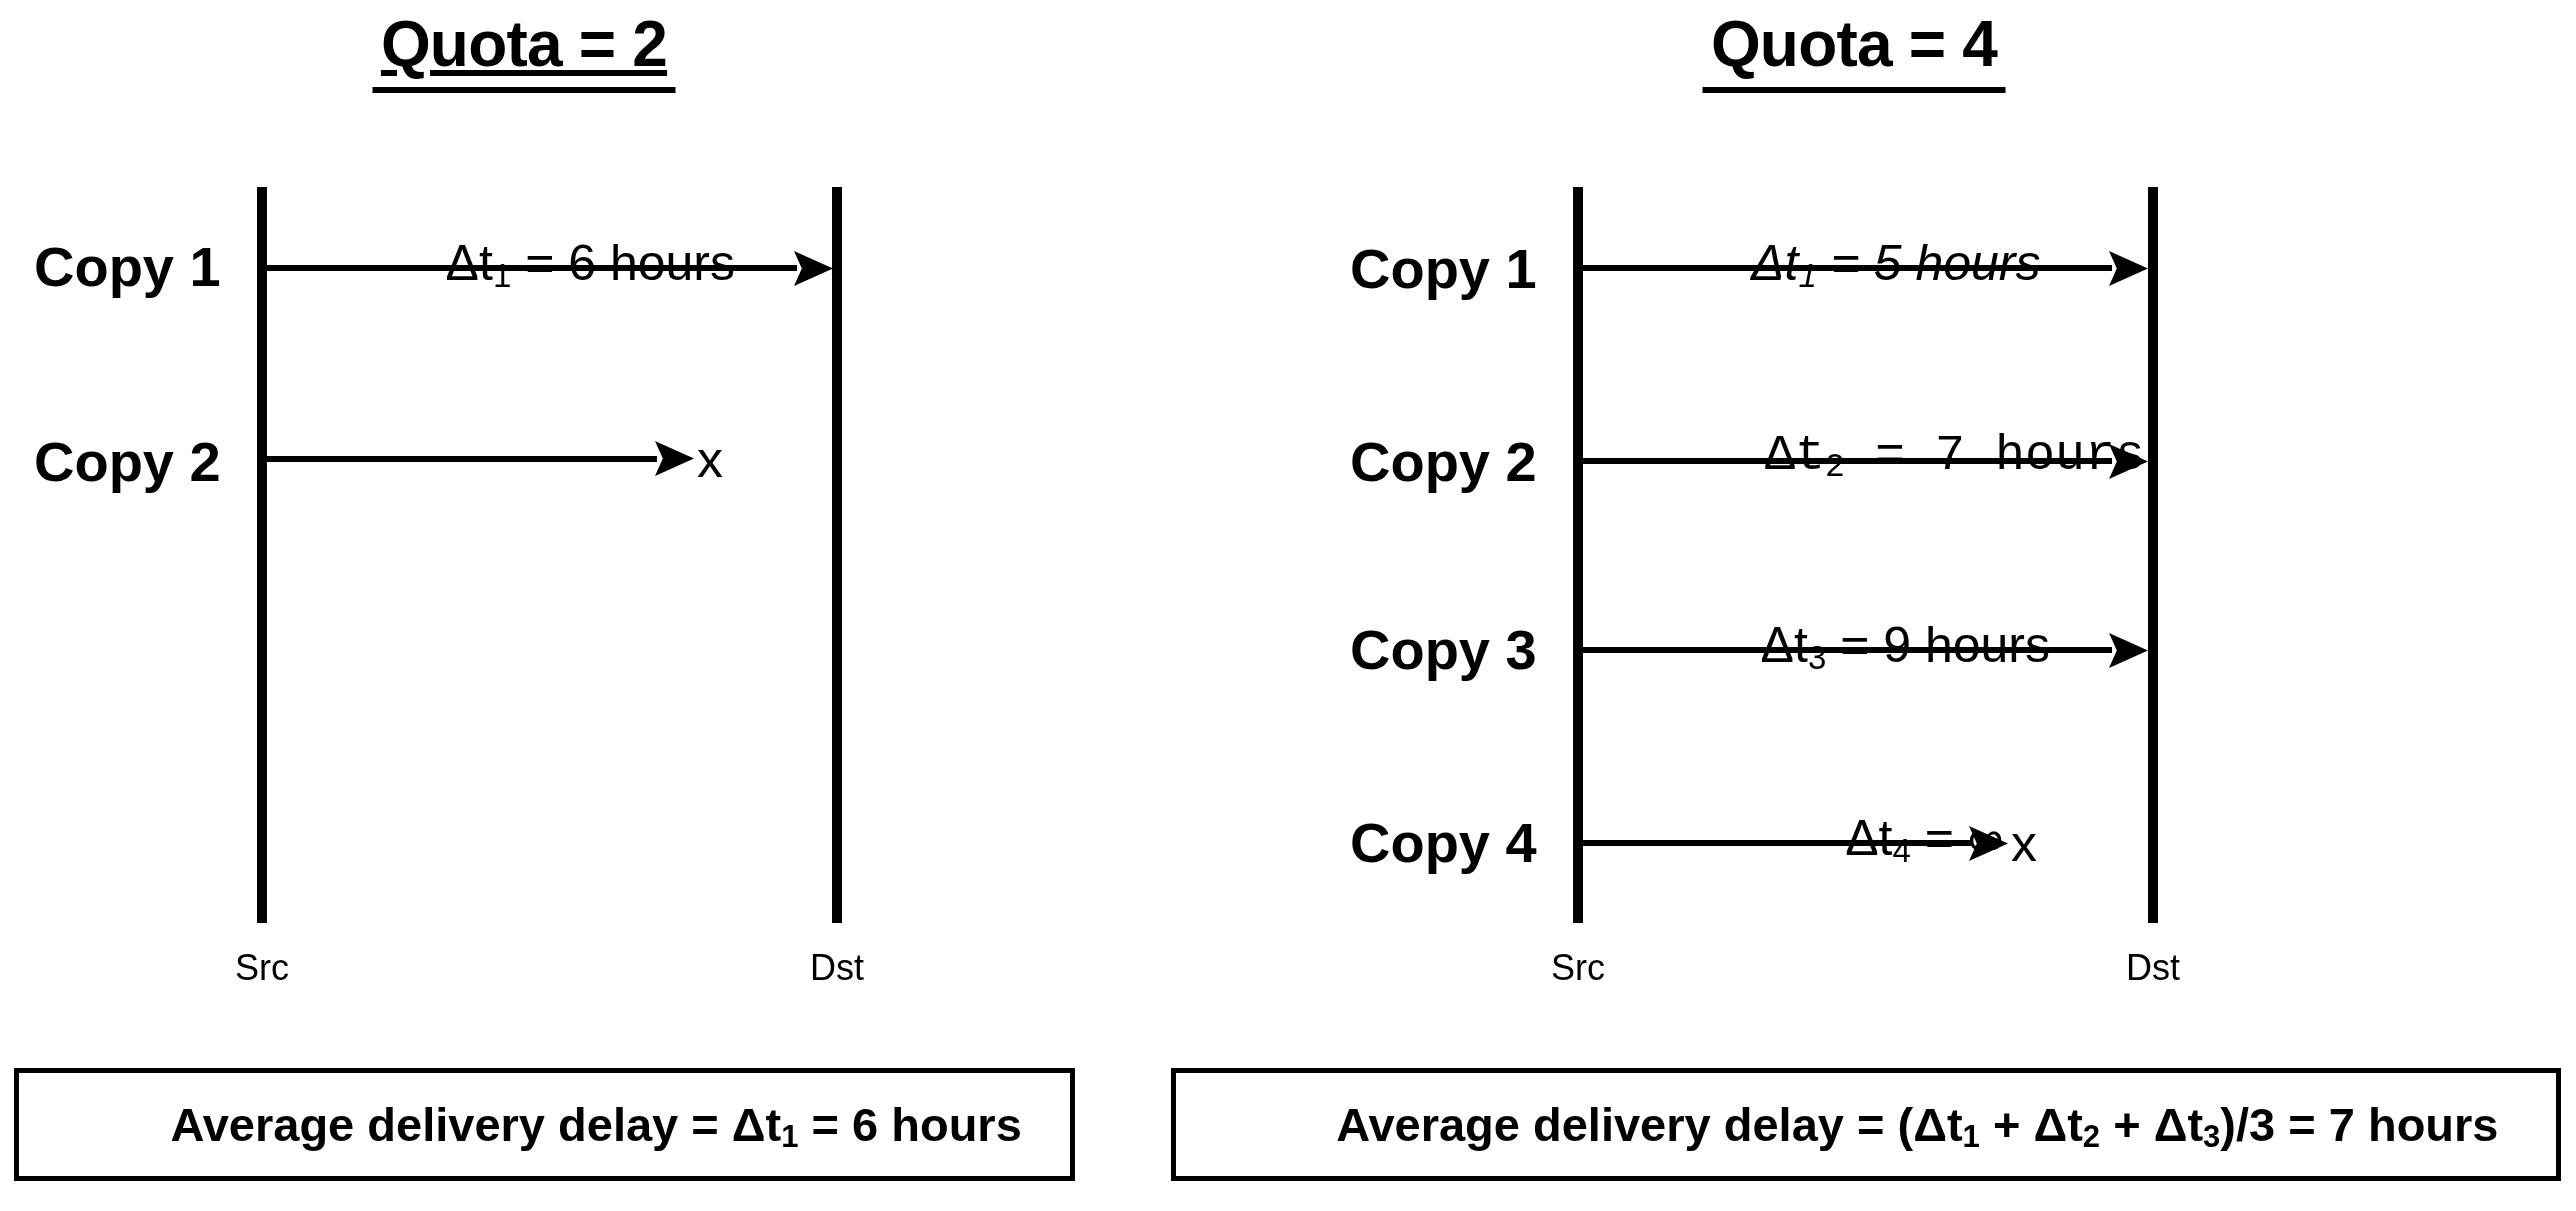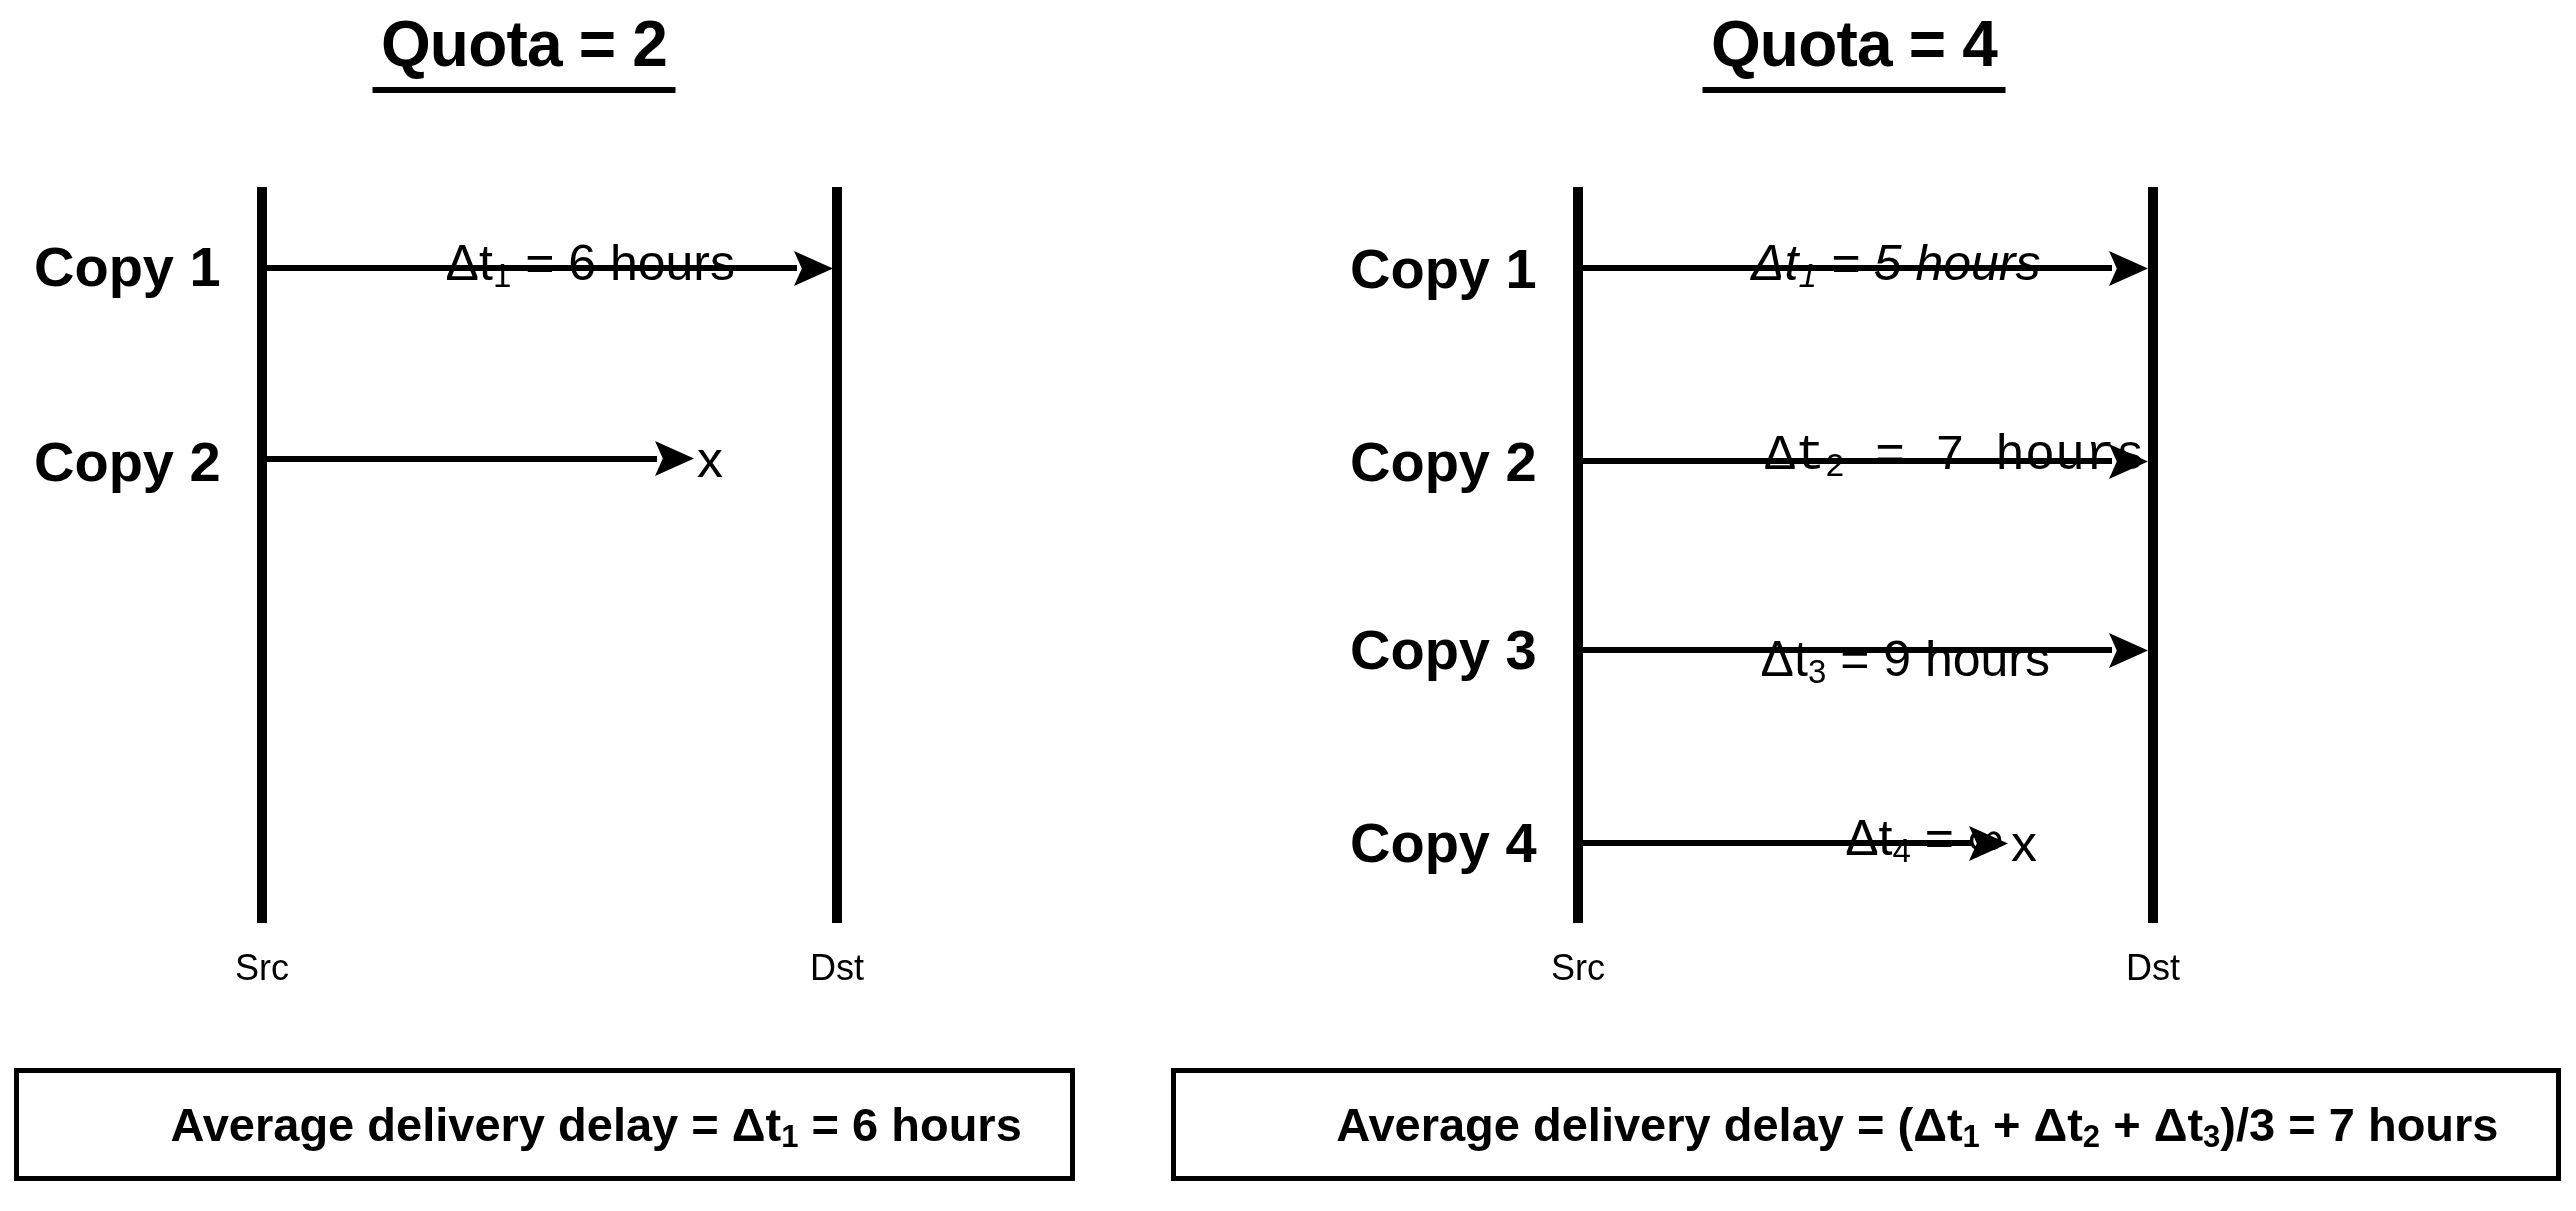--- a/index.html
+++ b/index.html
@@ -93,21 +93,21 @@
     white-space: pre;
   }
 </style>
 </head>
 <body>
 
 <div id="canvas">
 
   <div class="abs" style="left:0; top:0; width:1288px; height:1212px;">
 
-    <div class="abs panel-title" style="left:524px; top:6.7px;">Quota = 2</div>
+    <div class="abs panel-title" style="left:524px; top:6.7px;text-decoration:underline;">Quota = 2</div>
 
     <div class="abs vline" style="left:257px; top:187px; height:736px;"></div>
     <div class="abs vline" style="left:832px; top:187px; height:736px;"></div>
 
     <div class="abs copy-label" style="left:34px; top:240px;">Copy 1</div>
     <div class="abs delay-label" style="left:550px; top:188px;">
       <span>Δt</span><sub>1</sub><span> = 6 hours</span>
     </div>
     <div class="abs shaft" style="left:267px; top:265px; width:530px;"></div>
     <div class="abs head" style="left:794px; top:251px;"></div>
@@ -142,21 +142,21 @@
     <div class="abs head" style="left:821px; top:251px;"></div>
 
     <div class="abs copy-label" style="left:62px; top:435px;">Copy 2</div>
     <div class="abs delay-label" style="left:577px; top:381px;font-family:Liberation Mono, monospace;">
       <span>Δt</span><sub>2</sub><span> = 7 hours</span>
     </div>
     <div class="abs shaft" style="left:295px; top:458px; width:529px;"></div>
     <div class="abs head" style="left:821px; top:444px;"></div>
 
     <div class="abs copy-label" style="left:62px; top:623px;">Copy 3</div>
-    <div class="abs delay-label" style="left:577px; top:584px;text-align:center;">
+    <div class="abs delay-label" style="left:577px; top:570px;text-align:center;">
       <span>Δt</span><sub>3</sub><span> = 9 hours</span>
     </div>
     <div class="abs shaft" style="left:295px; top:647px; width:529px;"></div>
     <div class="abs head" style="left:821px; top:633px;"></div>
 
     <div class="abs copy-label" style="left:62px; top:816px;">Copy 4</div>
     <div class="abs delay-label" style="left:596px; top:763px;">
       <span>Δt</span><sub>4</sub><span> = ∞</span>
     </div>
     <div class="abs shaft" style="left:295px; top:840px; width:388px;"></div>

